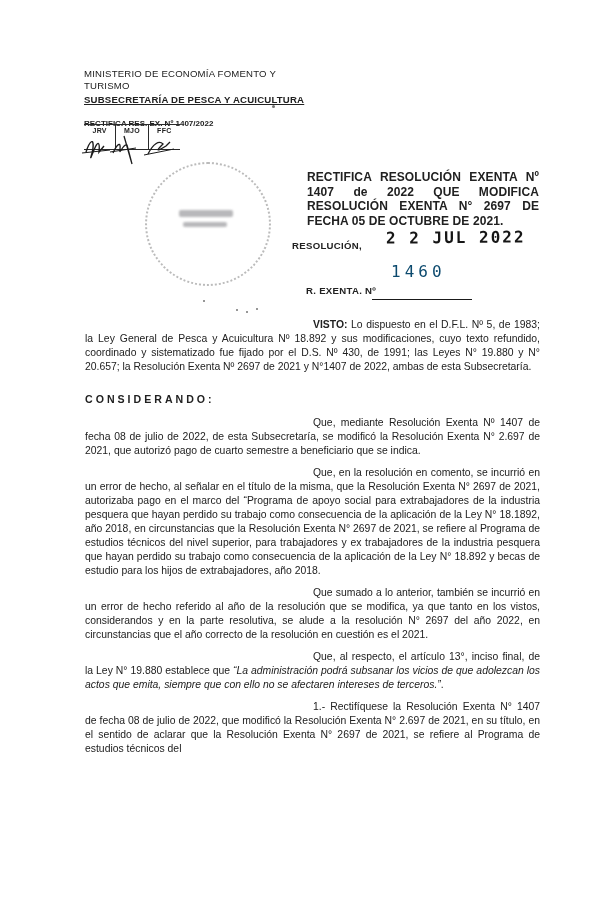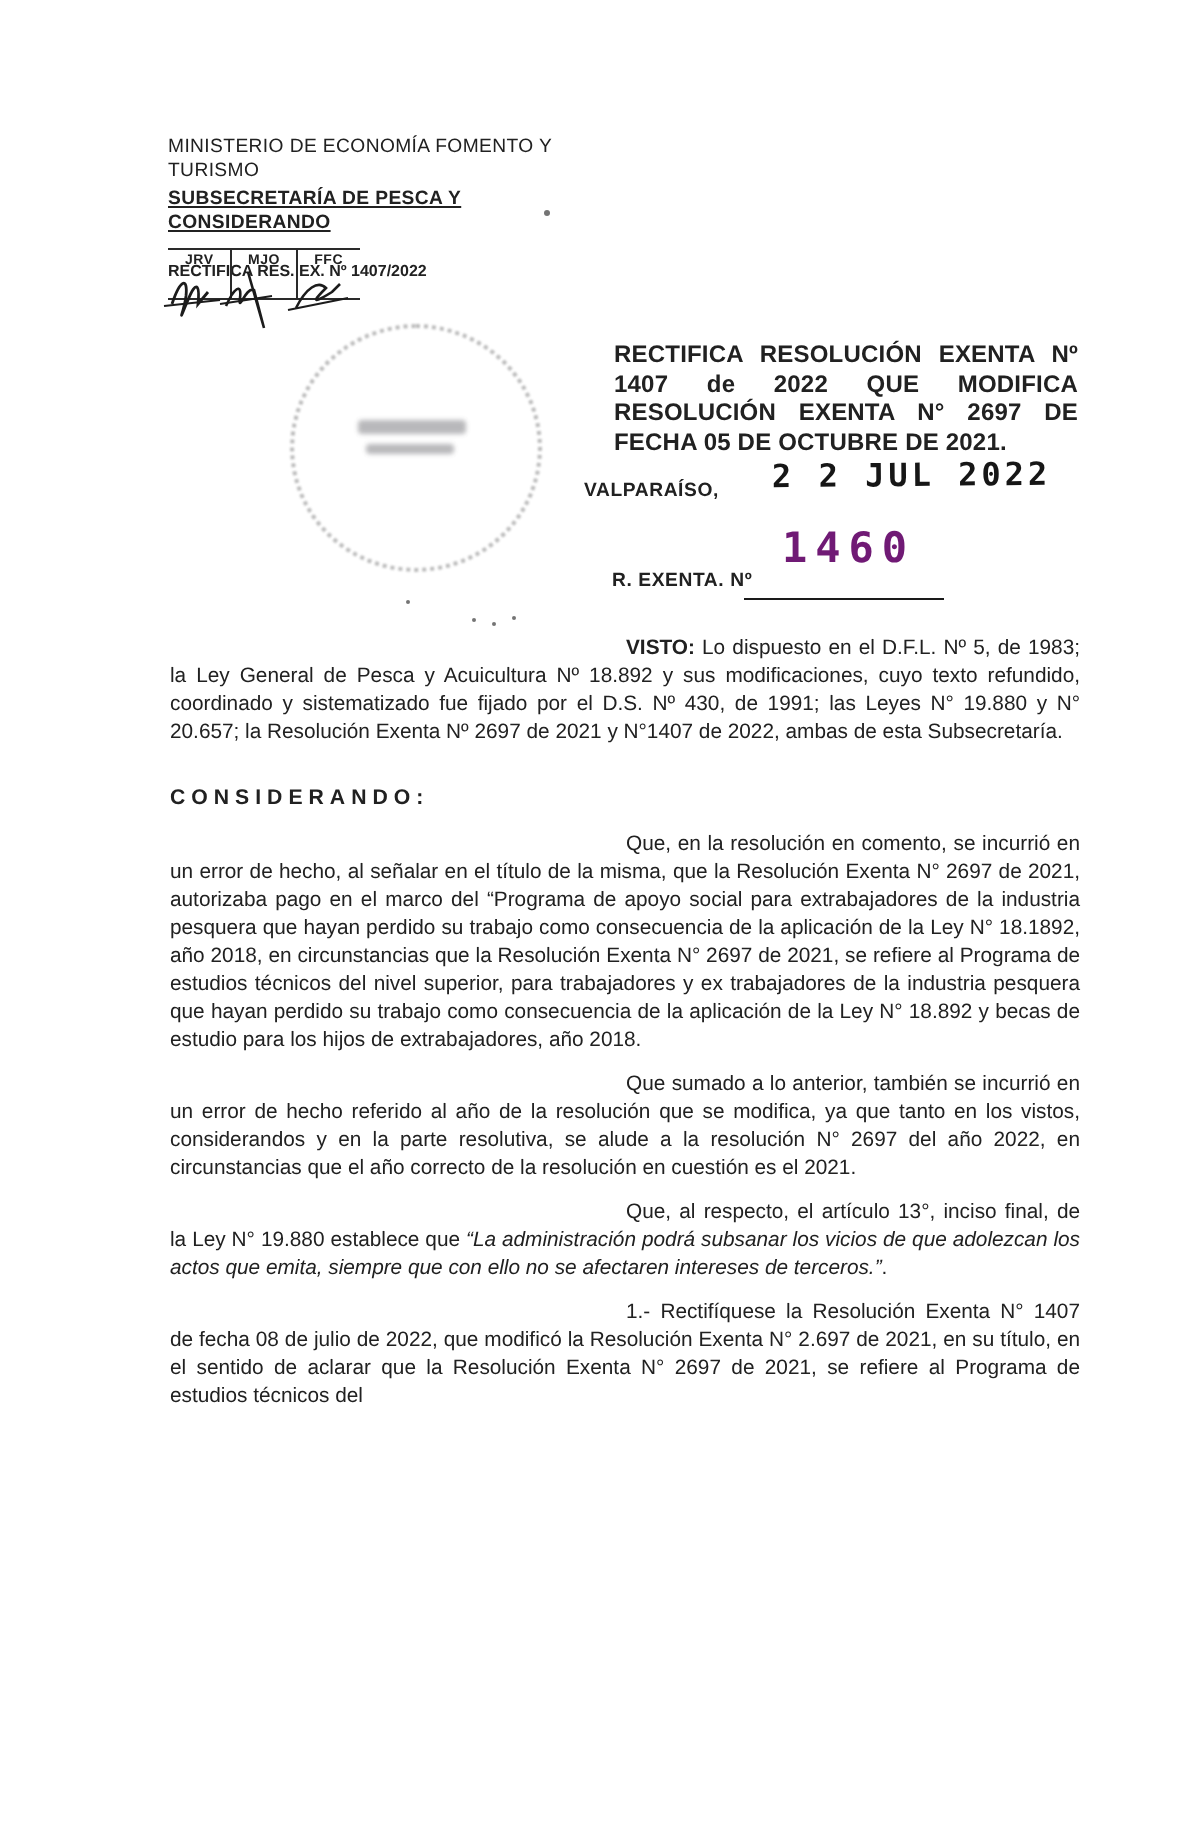--- a/index.html
+++ b/index.html
@@ -58,21 +58,21 @@
     position:absolute;left:386px;top:228px;
     font-family:"DejaVu Sans Mono",monospace;
     font-size:16px;font-weight:bold;letter-spacing:2px;color:#161616;
     transform:rotate(-.5deg);
   }
   .rex-label{position:absolute;left:306px;top:285px;font-size:9.6px;font-weight:bold;letter-spacing:.3px;}
   .rex-line{position:absolute;left:372px;top:299px;width:100px;border-bottom:1.6px solid #1a1a1a;}
   .rex-number{
     position:absolute;left:391px;top:262px;
     font-family:"DejaVu Sans Mono",monospace;
-    font-size:21px;font-weight:bold;letter-spacing:4px;color:#701a75;
+    font-size:16px;font-weight:normal;letter-spacing:4px;color:#0c4a6e;
   }
   
   .body-text{
     position:absolute;left:85px;top:318px;width:455px;
     font-size:10.4px;line-height:14px;text-align:justify;
   }
   .body-text p{margin:0 0 8px 0;text-indent:228px;}
   .section-heading{
     font-weight:bold;letter-spacing:3px;
     font-size:10.6px;margin:18px 0 10px 0;
@@ -86,21 +86,21 @@
   }
   .footer .pageno{font-weight:bold;}
 </style>
 </head>
 <body>
 
 <div class="page">
 
   <div class="letterhead">
     <div class="ministry">MINISTERIO DE ECONOMÍA FOMENTO Y TURISMO</div>
-    <div class="subsecretariat">SUBSECRETARÍA DE PESCA Y CONSIDERANDO</div>
+    <div class="subsecretariat">SUBSECRETARÍA DE PESCA Y ACUICULTURA</div>
     <div class="refline">RECTIFICA RES. EX. Nº 1407/2022</div>
   </div>
 
   <div class="visas">
     <div class="visa-cell">JRV</div>
     <div class="visa-cell">MJO</div>
     <div class="visa-cell">FFC</div>
   </div>
   <svg class="signatures" viewBox="0 0 110 42">
     <path d="M6 26 C10 14, 14 12, 13 22 C12 30, 8 38, 14 24 C18 14, 20 16, 19 26 L24 20" stroke="#1c1c1c" stroke-width="1.4" fill="none"></path>
@@ -117,32 +117,33 @@
   </div>
 
   <div class="speck" style="left:272px;top:105px;width:3px;height:3px;"></div>
   <div class="speck" style="left:236px;top:309px;width:2px;height:2px;"></div>
   <div class="speck" style="left:246px;top:311px;width:2px;height:2px;"></div>
   <div class="speck" style="left:256px;top:308px;width:2px;height:2px;"></div>
   <div class="speck" style="left:203px;top:300px;width:2px;height:2px;"></div>
 
   <div class="decree-title">RECTIFICA RESOLUCIÓN EXENTA Nº 1407 de 2022 QUE MODIFICA RESOLUCIÓN EXENTA N° 2697 DE FECHA 05 DE OCTUBRE DE 2021.</div>
 
-  <div class="place">VALPARAÍSO,</div>
+  <div class="place">RESOLUCIÓN,</div>
   <div class="date-stamp">2 2 JUL 2022</div>
   <div class="rex-label">R. EXENTA. Nº</div>
   <div class="rex-line"></div>
   <div class="rex-number">1460</div>
 
   <div class="body-text">
 
     <p><span class="lead">VISTO:</span><span> Lo dispuesto en el D.F.L. Nº 5, de 1983; la Ley General de Pesca y Acuicultura Nº 18.892 y sus modificaciones, cuyo texto refundido, coordinado y sistematizado fue fijado por el D.S. Nº 430, de 1991; las Leyes N° 19.880 y N° 20.657; la Resolución Exenta Nº 2697 de 2021 y N°1407 de 2022, ambas de esta Subsecretaría.</span></p>
 
     <div class="section-heading">CONSIDERANDO:</div>
 
+    <p>Que, mediante Resolución Exenta Nº 1407 de fecha 08 de julio de 2022, de esta Subsecretaría, se modificó la Resolución Exenta N° 2.697 de 2021, que autorizó pago de cuarto semestre a beneficiario que se indica.</p>
     <p>Que, en la resolución en comento, se incurrió en un error de hecho, al señalar en el título de la misma, que la Resolución Exenta N° 2697 de 2021, autorizaba pago en el marco del “Programa de apoyo social para extrabajadores de la industria pesquera que hayan perdido su trabajo como consecuencia de la aplicación de la Ley N° 18.1892, año 2018, en circunstancias que la Resolución Exenta N° 2697 de 2021, se refiere al Programa de estudios técnicos del nivel superior, para trabajadores y ex trabajadores de la industria pesquera que hayan perdido su trabajo como consecuencia de la aplicación de la Ley N° 18.892 y becas de estudio para los hijos de extrabajadores, año 2018.</p>
     <p>Que sumado a lo anterior, también se incurrió en un error de hecho referido al año de la resolución que se modifica, ya que tanto en los vistos, considerandos y en la parte resolutiva, se alude a la resolución N° 2697 del año 2022, en circunstancias que el año correcto de la resolución en cuestión es el 2021.</p>
     <p><span>Que, al respecto, el artículo 13°, inciso final, de la Ley N° 19.880 establece que </span><span class="quote">“La administración podrá subsanar los vicios de que adolezcan los actos que emita, siempre que con ello no se afectaren intereses de terceros.”</span><span>.</span></p>
 
 
     <p>1.- Rectifíquese la Resolución Exenta N° 1407 de fecha 08 de julio de 2022, que modificó la Resolución Exenta N° 2.697 de 2021, en su título, en el sentido de aclarar que la Resolución Exenta N° 2697 de 2021, se refiere al Programa de estudios técnicos del</p>
   </div>
 
 
 </div>

